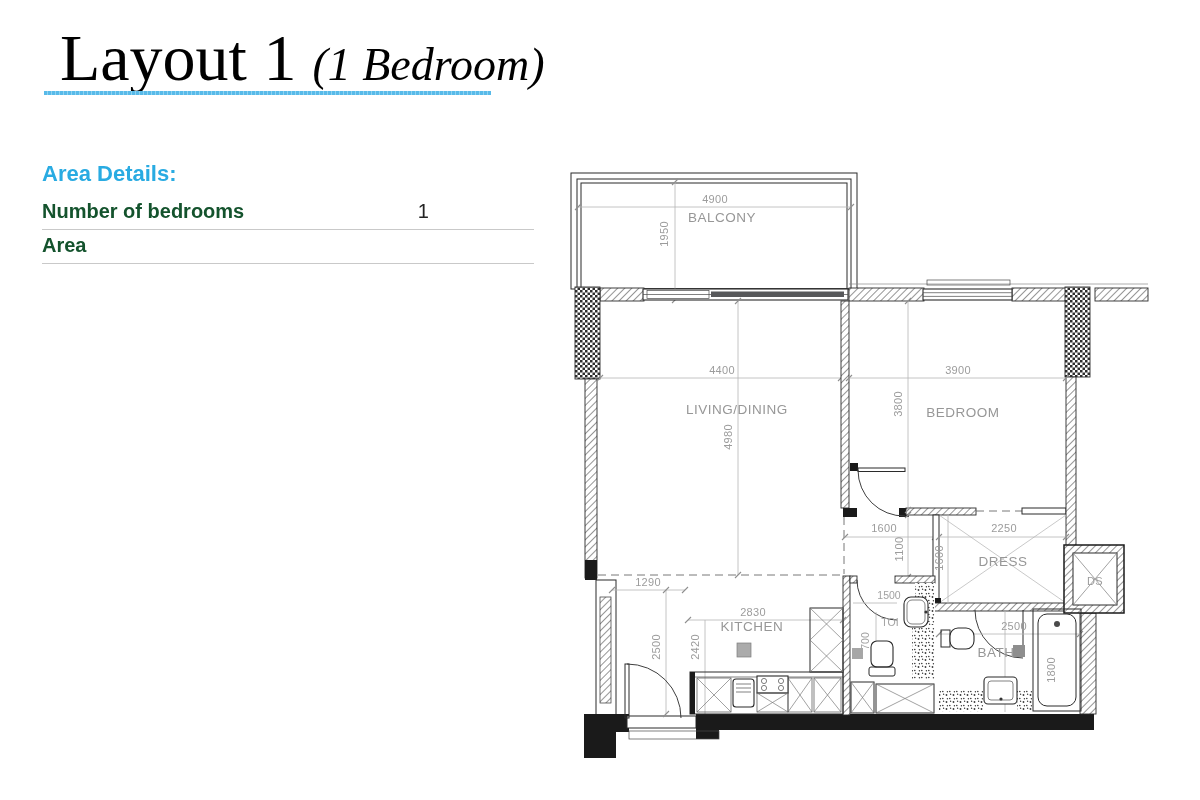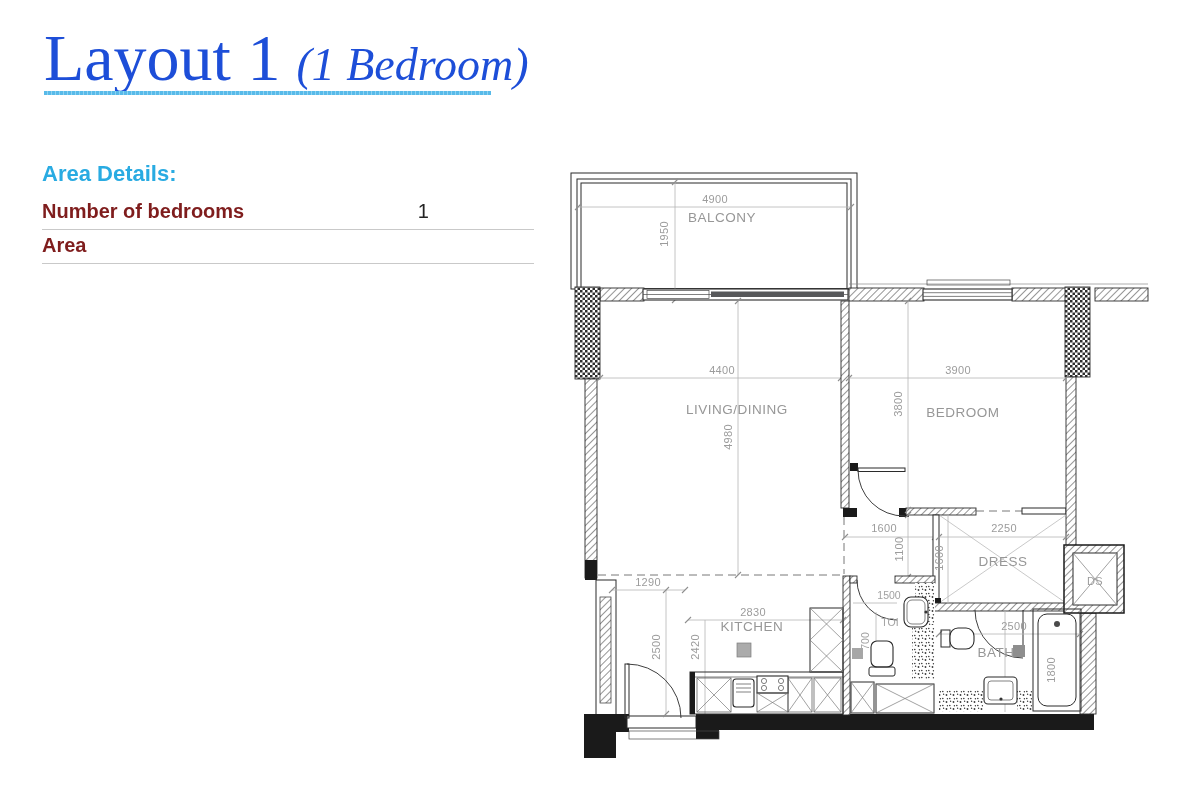--- a/index.html
+++ b/index.html
@@ -1,33 +1,33 @@
 <!DOCTYPE html>
 <html><head>
 <meta charset="utf-8">
 <style>
   html,body{margin:0;padding:0;background:#ffffff;}
   body{width:1200px;height:800px;position:relative;overflow:hidden;
        font-family:"Liberation Sans",sans-serif;}
   .page{position:absolute;inset:0;background:#fff;}
 
   
-  .title{position:absolute;left:44px;top:20px;white-space:nowrap;
-         font-family:"Liberation Serif",serif;color:#1d4ed8;}
+  .title{position:absolute;left:60px;top:20px;white-space:nowrap;
+         font-family:"Liberation Serif",serif;color:#000000;}
   .title .main{font-size:66px;letter-spacing:0px;}
   .title .sub{font-size:46px;font-style:italic;margin-left:16px;}
   .title-underline{position:absolute;left:44px;top:91px;width:447px;height:4px;
          background:repeating-linear-gradient(90deg,#58bae9 0 3px,#8fd2f0 3px 4px);}
 
   
   .details{position:absolute;left:42px;top:161px;width:492px;}
   .details-heading{margin:0 0 9px 0;font-size:22px;font-weight:bold;color:#29abe2;}
   .detail-row{display:flex;align-items:center;border-bottom:1px solid #c9c9c9;
          padding:3px 0 6px 0;}
-  .detail-label{width:55%;font-weight:bold;font-size:20px;line-height:1.2;color:#7f1d1d;}
+  .detail-label{width:55%;font-weight:bold;font-size:20px;line-height:1.2;color:#14532d;}
   .detail-value{width:45%;text-align:center;font-size:20px;color:#242424;}
 
   
   .plan{position:absolute;left:565px;top:160px;width:600px;height:620px;}
   .wallH{fill:url(#hatch);stroke:#2b2b2b;stroke-width:0.9;}
   .wallB{fill:#1a1a1a;stroke:none;}
   .thin{fill:none;stroke:#2b2b2b;stroke-width:1;}
   .thinW{fill:#fff;stroke:#2b2b2b;stroke-width:1;}
   .fix{fill:#fff;stroke:#2b2b2b;stroke-width:1.1;}
   .fin{fill:none;stroke:#4a4a4a;stroke-width:0.7;}

